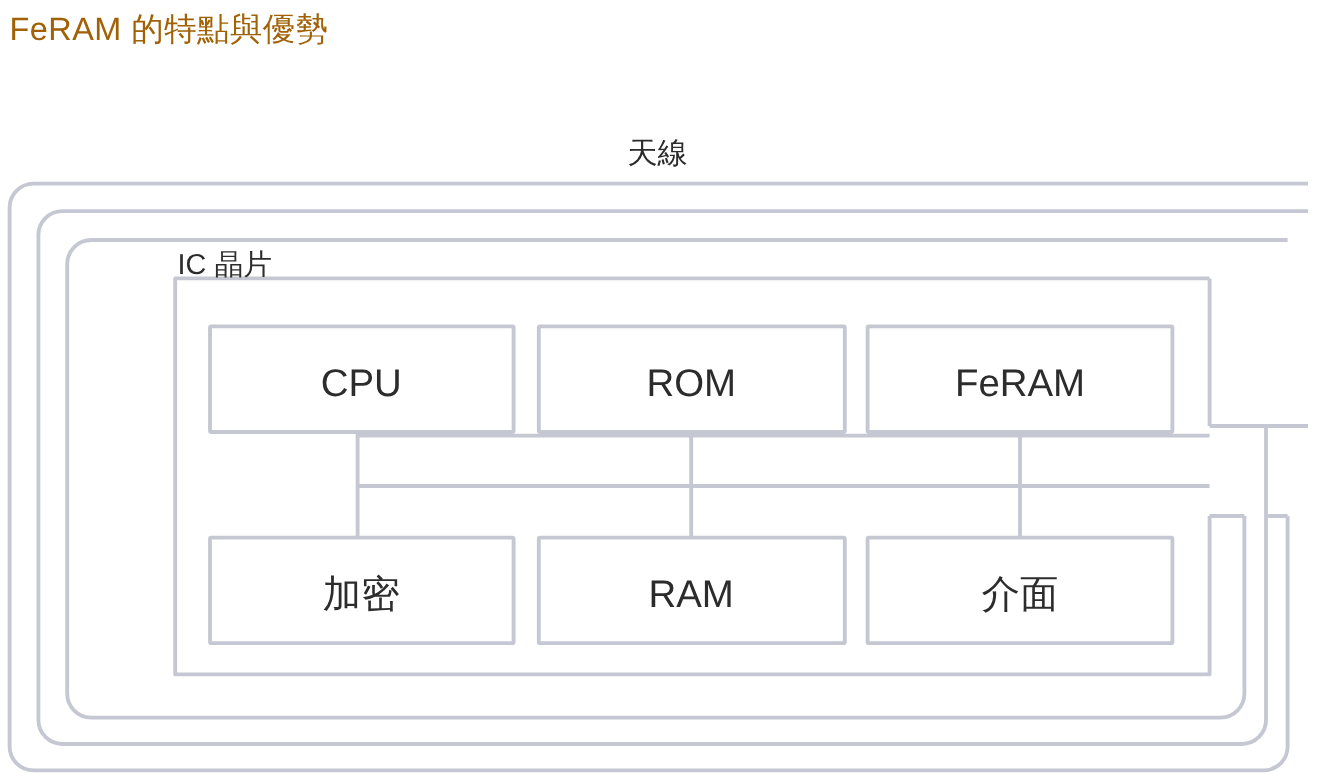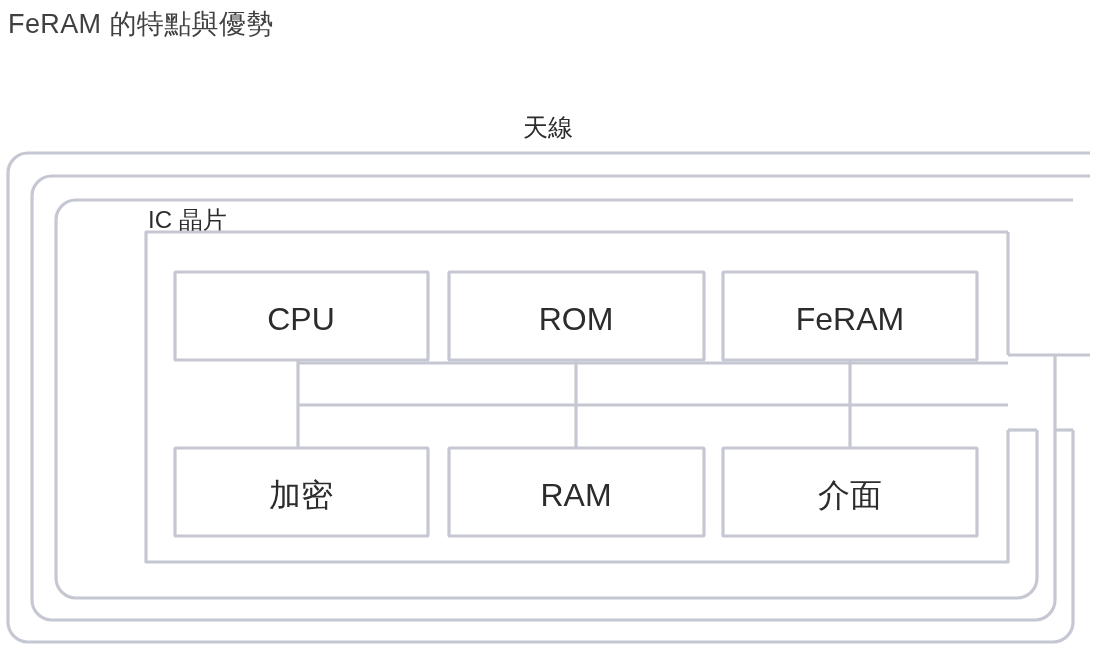--- a/index.html
+++ b/index.html
@@ -13,21 +13,21 @@
     position: relative;
     font-family: "Liberation Sans", "DejaVu Sans", sans-serif;
     overflow: hidden;
   }
   .page-title {
     position: absolute;
     left: 8px;
     top: 6px;
     font-size: 27px;
     font-weight: 400;
-    color: #404040;
+    color: #a16207;
     letter-spacing: 0.4px;
     white-space: nowrap;
   }
   .diagram-wrap {
     position: absolute;
     left: 0;
     top: 0;
     width: 1101px;
     height: 651px;
   }

